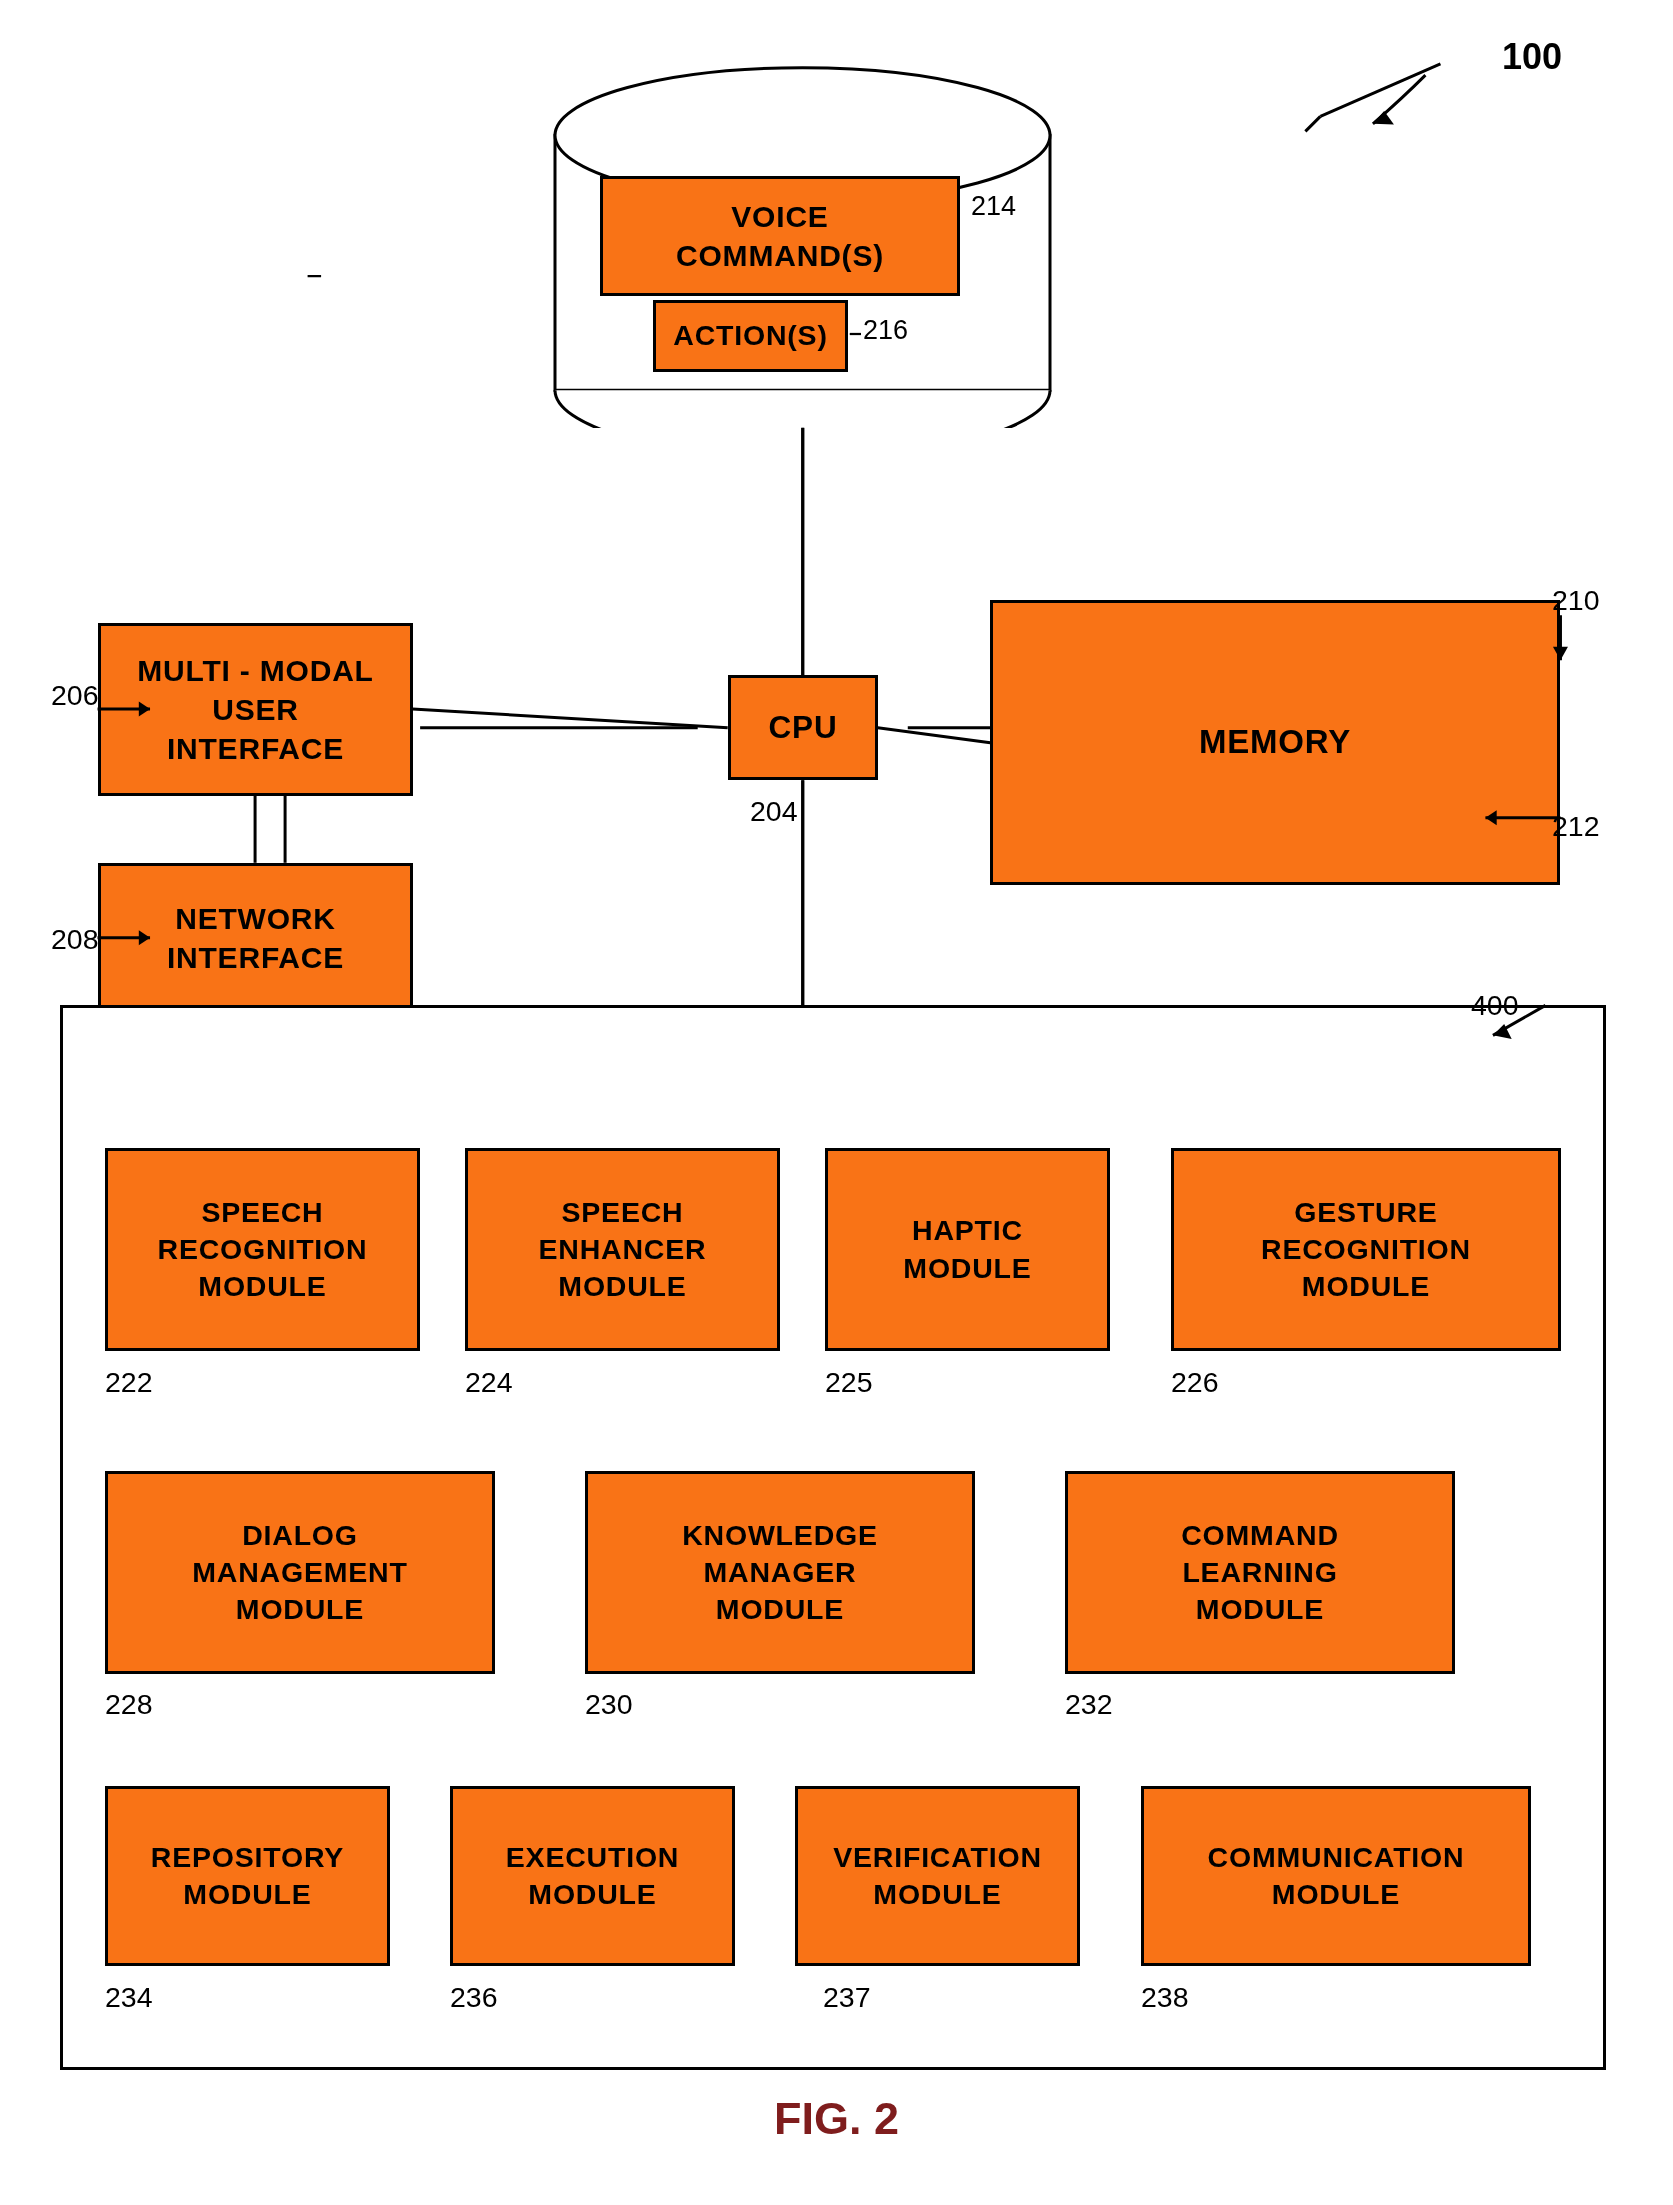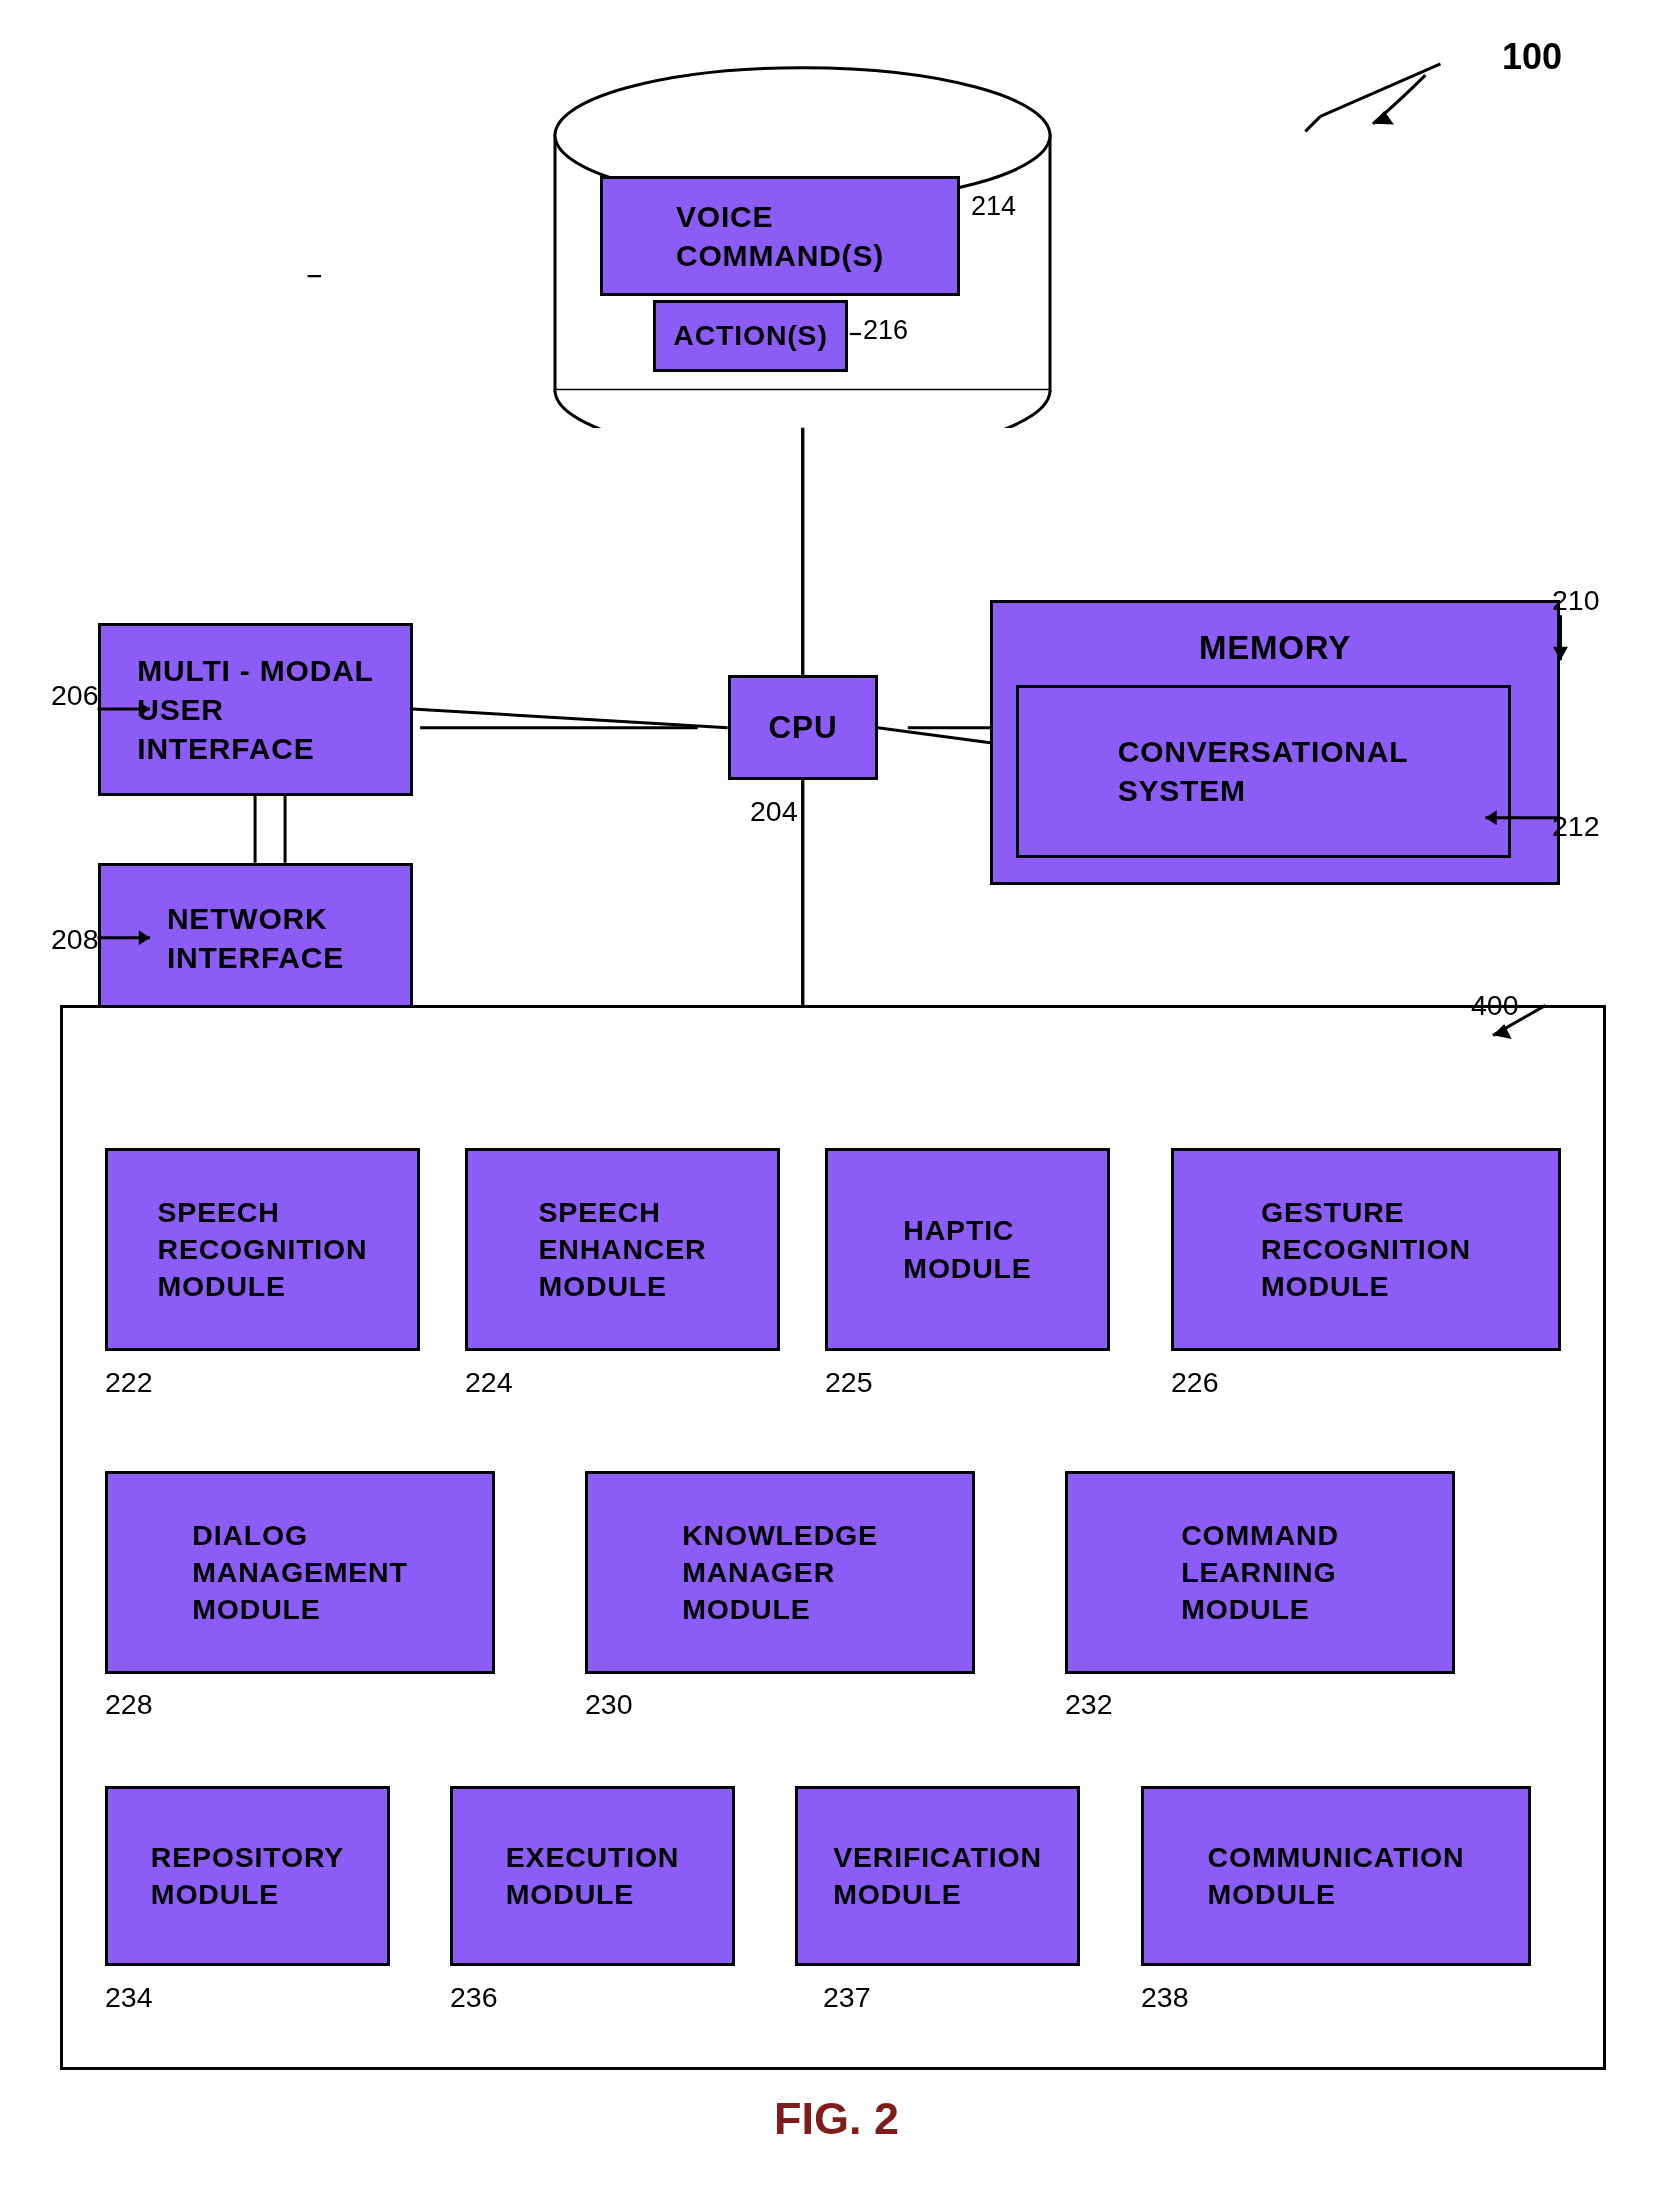--- a/index.html
+++ b/index.html
@@ -24,25 +24,25 @@
       position: absolute;
       font-size: 28.5px;
       font-weight: normal;
       color: #000;
     }
 
     
     .box {
       position: absolute;
       border: 3px solid #000;
-      background: #8b5cf6;
+      background: #f97316;
       display: flex;
       align-items: center;
       justify-content: center;
-      text-align: left;
+      text-align: center;
       font-size: 28.5px;
       font-weight: bold;
       letter-spacing: 0.8px;
       line-height: 1.3;
     }
 
     
     .cylinder {
       position: absolute;
     }
@@ -154,23 +154,20 @@
   <div class="ref-label" style="top:679px; left:51px;">206</div>
 
   <div class="box" style="top:863px; left:98px; width:315px; height:150px; font-size:30px;">
     <span>NETWORK<br>INTERFACE</span>
   </div>
   <div class="ref-label" style="top:923px; left:51px;">208</div>
 
   <div class="box" style="top:600px; left:990px; width:570px; height:285px; font-size:33px; flex-direction:column; align-items:flex-start; padding:15px 22.5px; gap:7.5px;">
     <span style="font-size:33px; font-weight:bold; align-self:center;">MEMORY</span>
 
-    <div class="box" style="position:relative; width:495px; height:173px; font-size:30px; margin-top:7.5px; top:0; left:0; border:3px solid #000;">
-      <span>CONVERSATIONAL<br>SYSTEM</span>
-    </div>
   </div>
   <div class="ref-label" style="top:584px; left:1552px;">210</div>
   <div class="ref-label" style="top:810px; left:1552px;">212</div>
 
   <div class="outer-box" style="top:1005px; left:60px; width:1546px; height:1065px;">
   </div>
   <div class="ref-label" style="top:989px; left:1471px;">400</div>
 
   <div class="box" style="top:1148px; left:105px; width:315px; height:203px; font-size:28.5px;">
     <span>SPEECH<br>RECOGNITION<br>MODULE</span>

